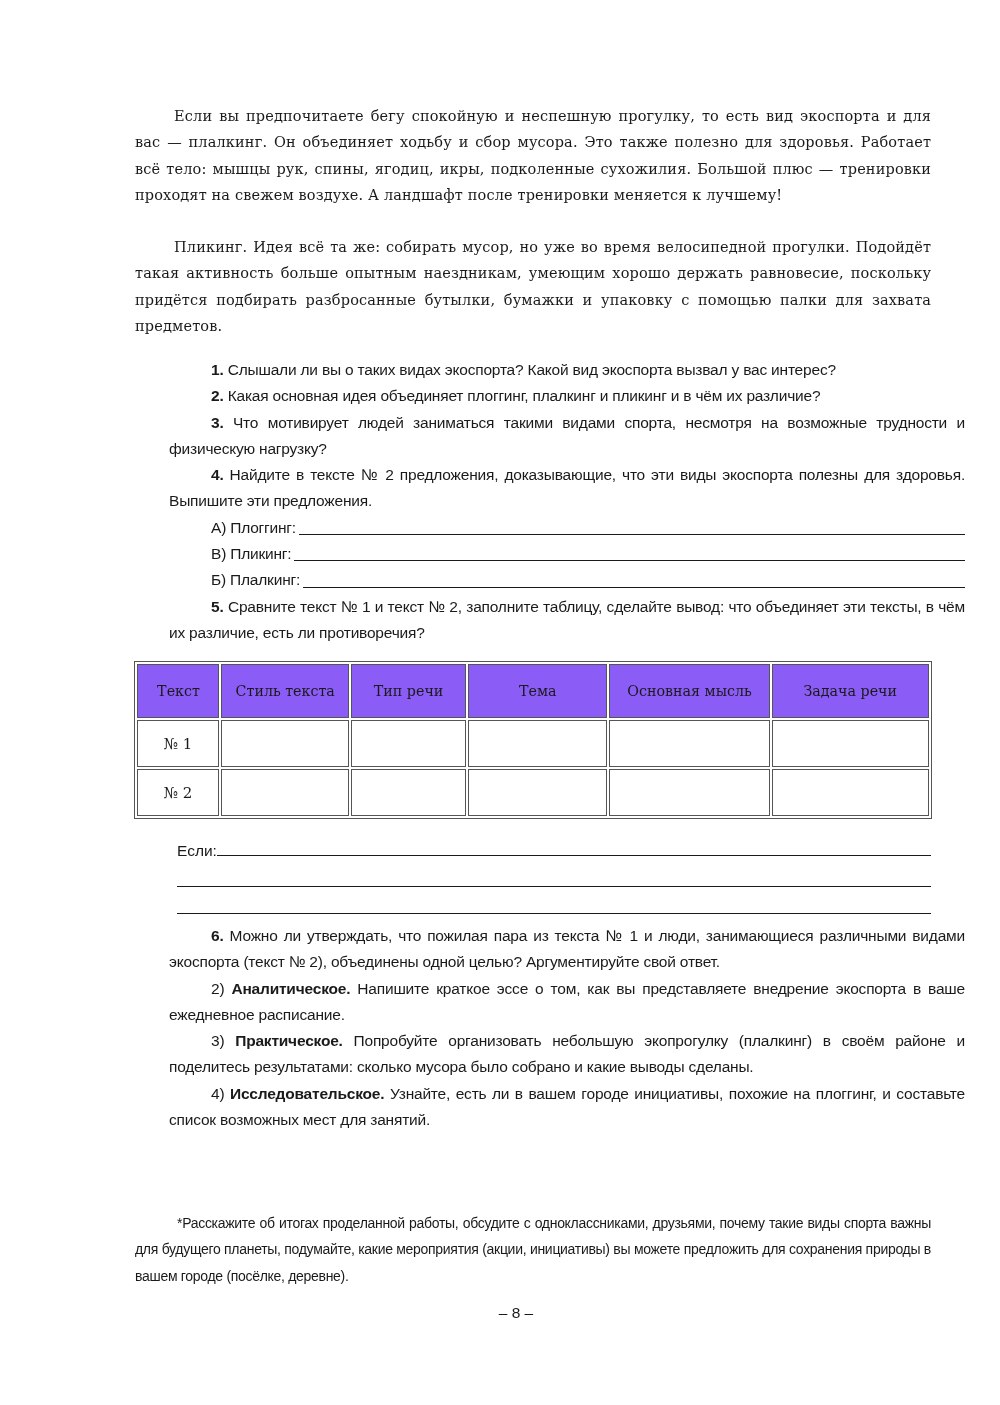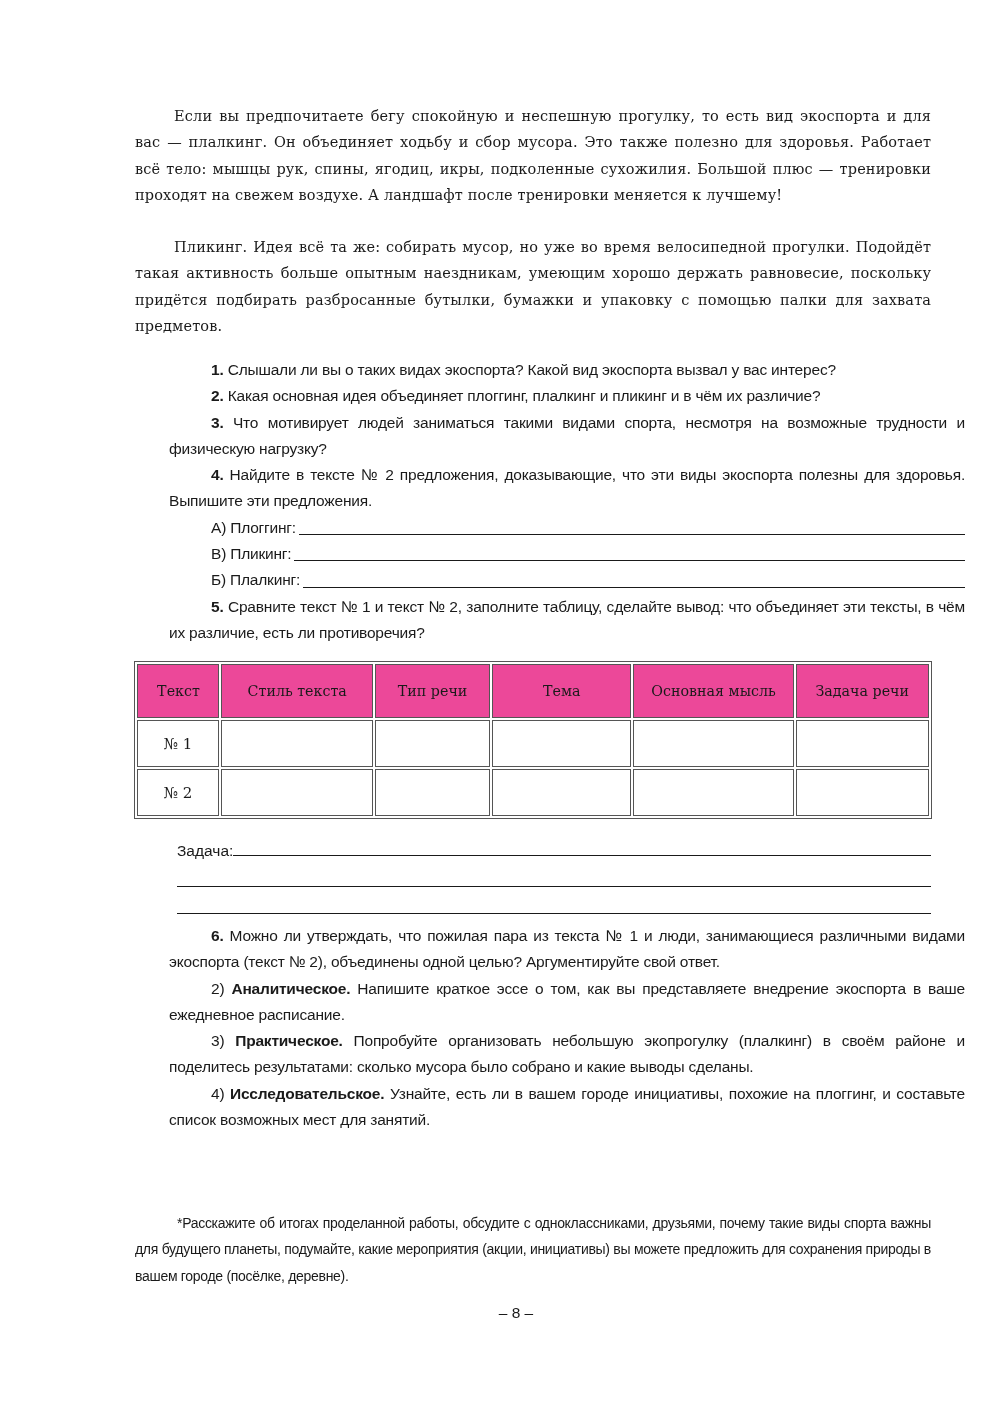--- a/index.html
+++ b/index.html
@@ -28,21 +28,21 @@
     .answer-line .lbl { white-space: nowrap; }
     .answer-line .rule { flex: 1; border-bottom: 1.6px solid #1a1a1a; margin-left: 3px; margin-bottom: 6px; }
 
     .table-wrap { position: absolute; left: 118px; top: 661px; width: 798px; }
     table.cmp {
       border-collapse: separate; border-spacing: 2px; width: 798px;
       border: 1.5px solid #555; background: #fff;
       font-family: "DejaVu Serif", serif; font-size: 15px;
     }
     table.cmp th, table.cmp td { border: 1.5px solid #555; text-align: center; vertical-align: middle; padding: 0; }
-    table.cmp th { background: #ec4899; font-weight: normal; height: 52px; line-height: 20px; }
+    table.cmp th { background: #8b5cf6; font-weight: normal; height: 52px; line-height: 20px; }
     table.cmp td { height: 45px; }
     .hdr-text { display: inline-block; transform: scaleX(0.95); }
 
     .conclusion { position: absolute; left: 119px; top: 838px; width: 796px; font-family: "Liberation Sans", sans-serif; font-size: 15.5px; }
     .conclusion .row1 { display: flex; align-items: flex-end; padding-left: 42px; height: 22px; }
     .conclusion .row1 .rule { flex: 1; border-bottom: 1.6px solid #1a1a1a; margin-bottom: 4px; }
     .conclusion .fullrule { margin-left: 42px; border-bottom: 1.6px solid #1a1a1a; height: 26px; }
 
     .tasks { top: 923px; }
     .footnote { position: absolute; left: 119px; top: 1210px; width: 796px; font-family: "Liberation Sans", sans-serif; font-size: 14px; line-height: 26.3px; letter-spacing: -0.3px; margin: 0; text-align: justify; text-indent: 42px; }
@@ -76,21 +76,21 @@
     </div>
 
     <p class="q"><b>5.</b><span> Сравните текст № 1 и текст № 2, заполните таблицу, сделайте вывод: что объединяет эти тексты, в чём их различие, есть ли противоречия?</span></p>
   </div>
 
   <div class="table-wrap">
     <table class="cmp">
       <thead>
         <tr>
           <th style="width:80px"><span class="hdr-text">Текст</span></th>
-          <th style="width:110px; padding:0 20px"><span class="hdr-text">Стиль текста</span></th>
+          <th style="width:110px; padding:0 8px"><span class="hdr-text">Стиль текста</span></th>
           <th style="width:113px"><span class="hdr-text">Тип речи</span></th>
           <th style="width:137px"><span class="hdr-text">Тема</span></th>
           <th style="width:159px"><span class="hdr-text">Основная мысль</span></th>
           <th><span class="hdr-text">Задача речи</span></th>
         </tr>
       </thead>
       <tbody>
         <tr>
           <td>№ 1</td>
           <td></td>
@@ -106,21 +106,21 @@
           <td></td>
           <td></td>
           <td></td>
         </tr>
       </tbody>
     </table>
   </div>
 
   <div class="conclusion">
     <div class="row1">
-      <span>Задача:</span>
+      <span>Если:</span>
       <span class="rule"></span>
     </div>
     <div class="fullrule"></div>
     <div class="fullrule"></div>
   </div>
 
   <div class="sans-block tasks">
     <p class="q"><b>6.</b><span> Можно ли утверждать, что пожилая пара из текста № 1 и люди, занимающиеся различными видами экоспорта (текст № 2), объединены одной целью? Аргументируйте свой ответ.</span></p>
     <p class="q"><span>2) </span><b>Аналитическое.</b><span> Напишите краткое эссе о том, как вы представляете внедрение экоспорта в ваше ежедневное расписание.</span></p>
     <p class="q"><span>3) </span><b>Практическое.</b><span> Попробуйте организовать небольшую экопрогулку (плалкинг) в своём районе и поделитесь результатами: сколько мусора было собрано и какие выводы сделаны.</span></p>

